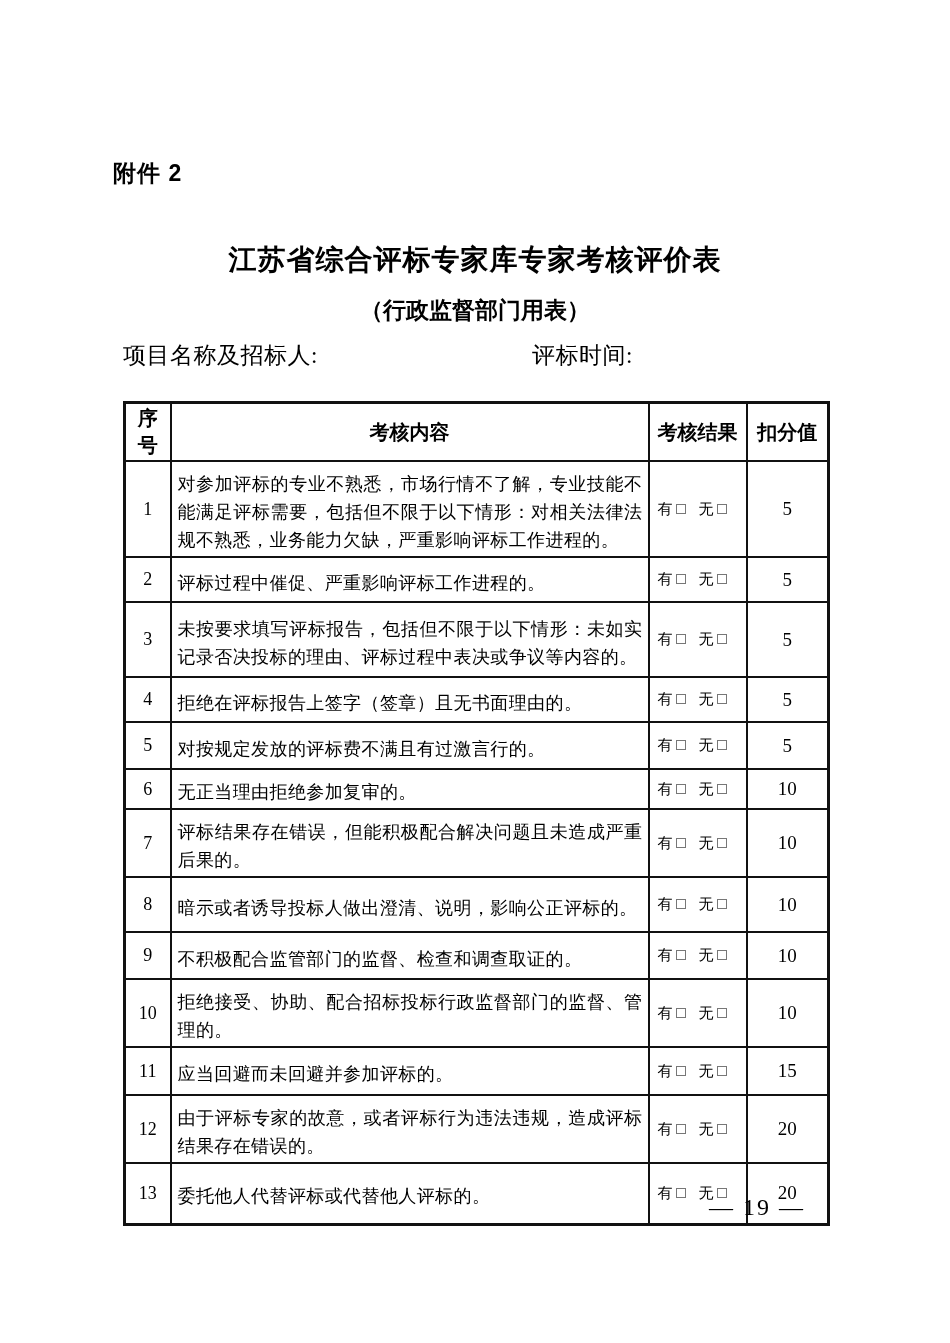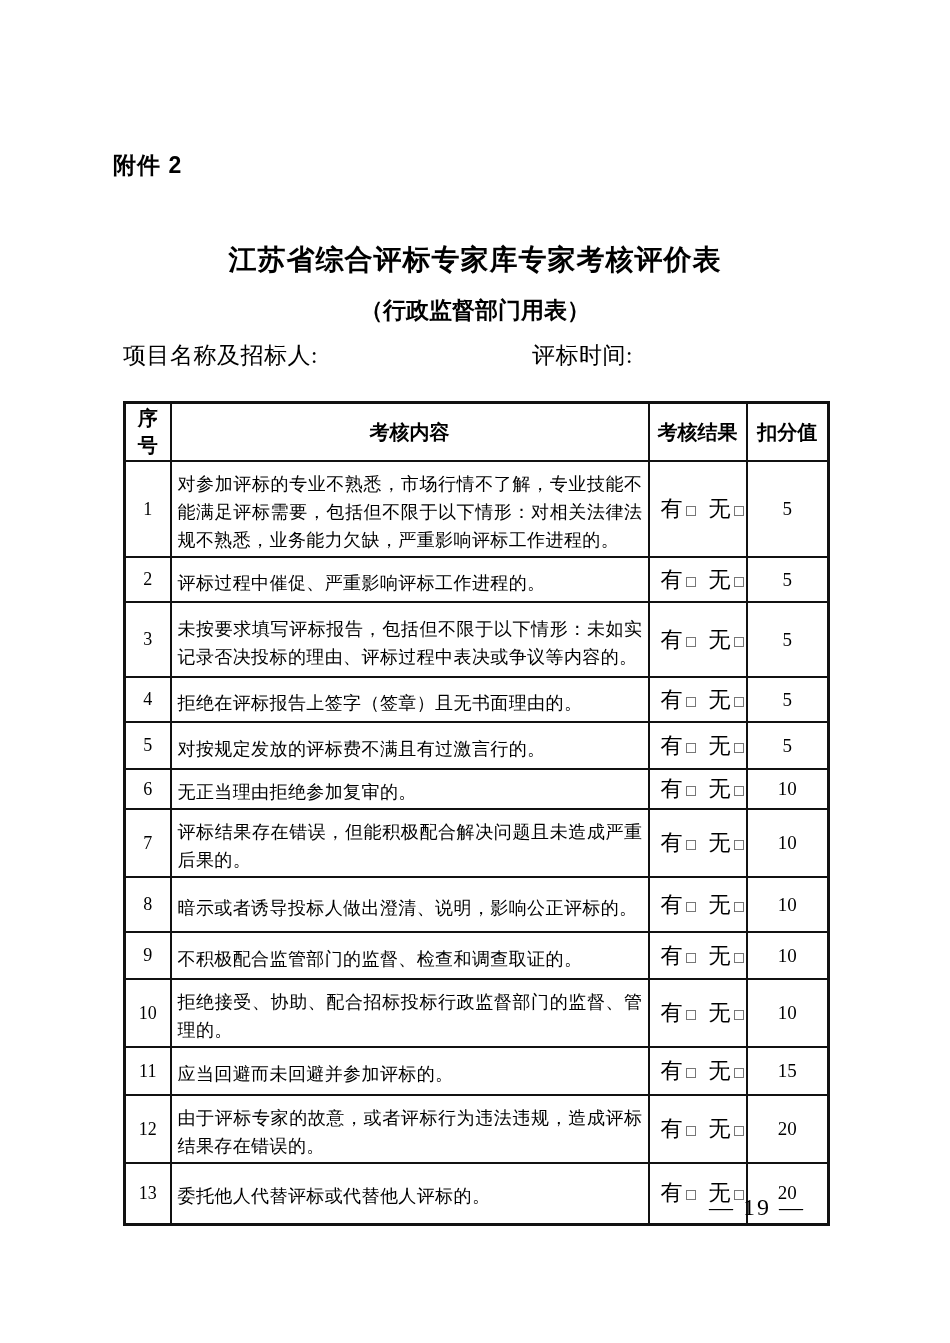--- a/index.html
+++ b/index.html
@@ -9,21 +9,21 @@
     width: 950px;
     height: 1343px;
     background: #ffffff;
     color: #000;
     font-family: "Liberation Serif", serif;
     overflow: hidden;
   }
   .attachment {
     position: absolute;
     left: 113px;
-    top: 150px;
+    top: 158px;
     font-size: 23px;
     font-weight: 700;
     font-family: "Liberation Sans", sans-serif;
     letter-spacing: 1px;
   }
   .title {
     position: absolute;
     left: 0;
     top: 241px;
     width: 950px;
@@ -88,24 +88,24 @@
     padding: 1px;
   }
   .assess-table td.c-content {
     font-size: 18px;
     line-height: 28px;
     letter-spacing: 0.4px;
     padding: 8px 5px 2px 6px;
     text-align: justify;
   }
   .assess-table td.c-result {
-    text-align: right;
-    font-size: 22px;
+    text-align: left;
+    font-size: 15px;
     white-space: nowrap;
-    padding: 2px;
+    padding: 8px;
   }
   .assess-table td.c-ded {
     text-align: center;
     font-size: 19px;
     padding: 1px;
   }
   .opt { display: inline-block; }
   .opt + .opt { margin-left: 13px; }
   .cbox {
     display: inline-block;

